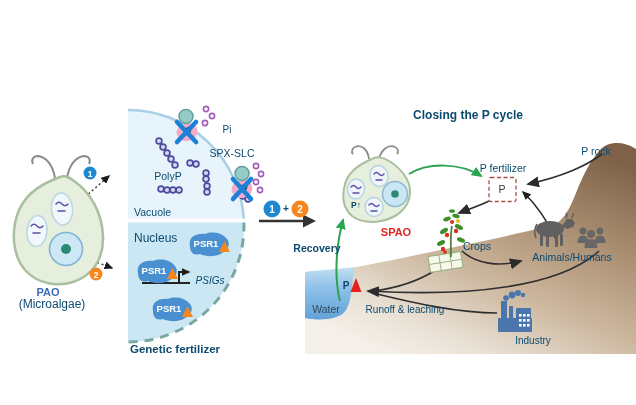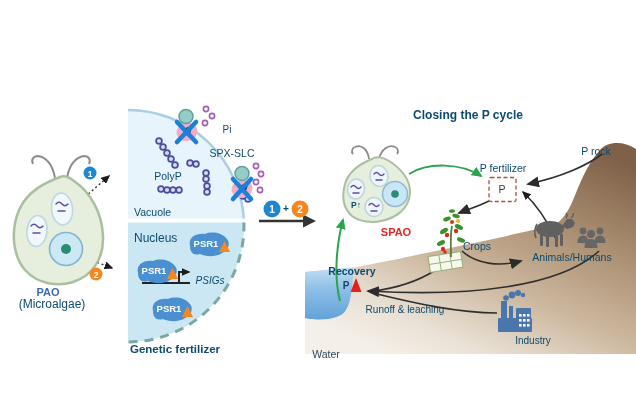--- a/index.html
+++ b/index.html
@@ -269,25 +269,25 @@
 <div class="lbl b" style="left:169px;top:309px;font-size:9.5px;color:#fff;">PSR1</div>
 <div class="lbl i" style="left:210px;top:281px;font-size:10px;">PSIGs</div>
 
 <div class="lbl b" style="left:175px;top:350px;font-size:11.5px;">Genetic fertilizer</div>
 
 <div class="chip big blue" style="left:272px;top:209px;">1</div>
 <div class="lbl b" style="left:286px;top:209px;font-size:10px;">+</div>
 <div class="chip big orange" style="left:300px;top:209px;">2</div>
 
 <div class="lbl b" style="left:468px;top:115px;font-size:12px;">Closing the P cycle</div>
-<div class="lbl b" style="left:352px;top:248px;font-size:10.5px;margin-top:23px;">Recovery</div>
+<div class="lbl b" style="left:317px;top:248px;font-size:10.5px;">Recovery</div>
 <div class="lbl b" style="left:382px;top:232px;font-size:11px;color:#e02621;padding-left:28px;">SPAO</div>
 <div class="lbl b" style="left:356px;top:205px;font-size:8.5px;">P↑</div>
 <div class="lbl" style="left:503px;top:168px;font-size:10.5px;">P fertilizer</div>
 <div class="lbl" style="left:502px;top:189px;font-size:10.5px;color:#3a3a3a;">P</div>
 <div class="lbl" style="left:596px;top:151px;font-size:10.5px;">P rock</div>
 <div class="lbl" style="left:477px;top:246px;font-size:10.5px;">Crops</div>
 <div class="lbl" style="left:572px;top:257px;font-size:10.5px;">Animals/Humans</div>
-<div class="lbl" style="left:326px;top:309px;font-size:10.5px;color:#32485c;margin-top:45px;">Water</div>
+<div class="lbl" style="left:326px;top:309px;font-size:10.5px;color:#32485c;">Water</div>
 <div class="lbl b" style="left:346px;top:286px;font-size:10px;">P</div>
 <div class="lbl" style="left:405px;top:310px;font-size:10px;">Runoff &amp; leaching</div>
 <div class="lbl" style="left:513px;top:341px;font-size:10px;margin-left:20px;">Industry</div>
 </div>
 
 </body></html>

